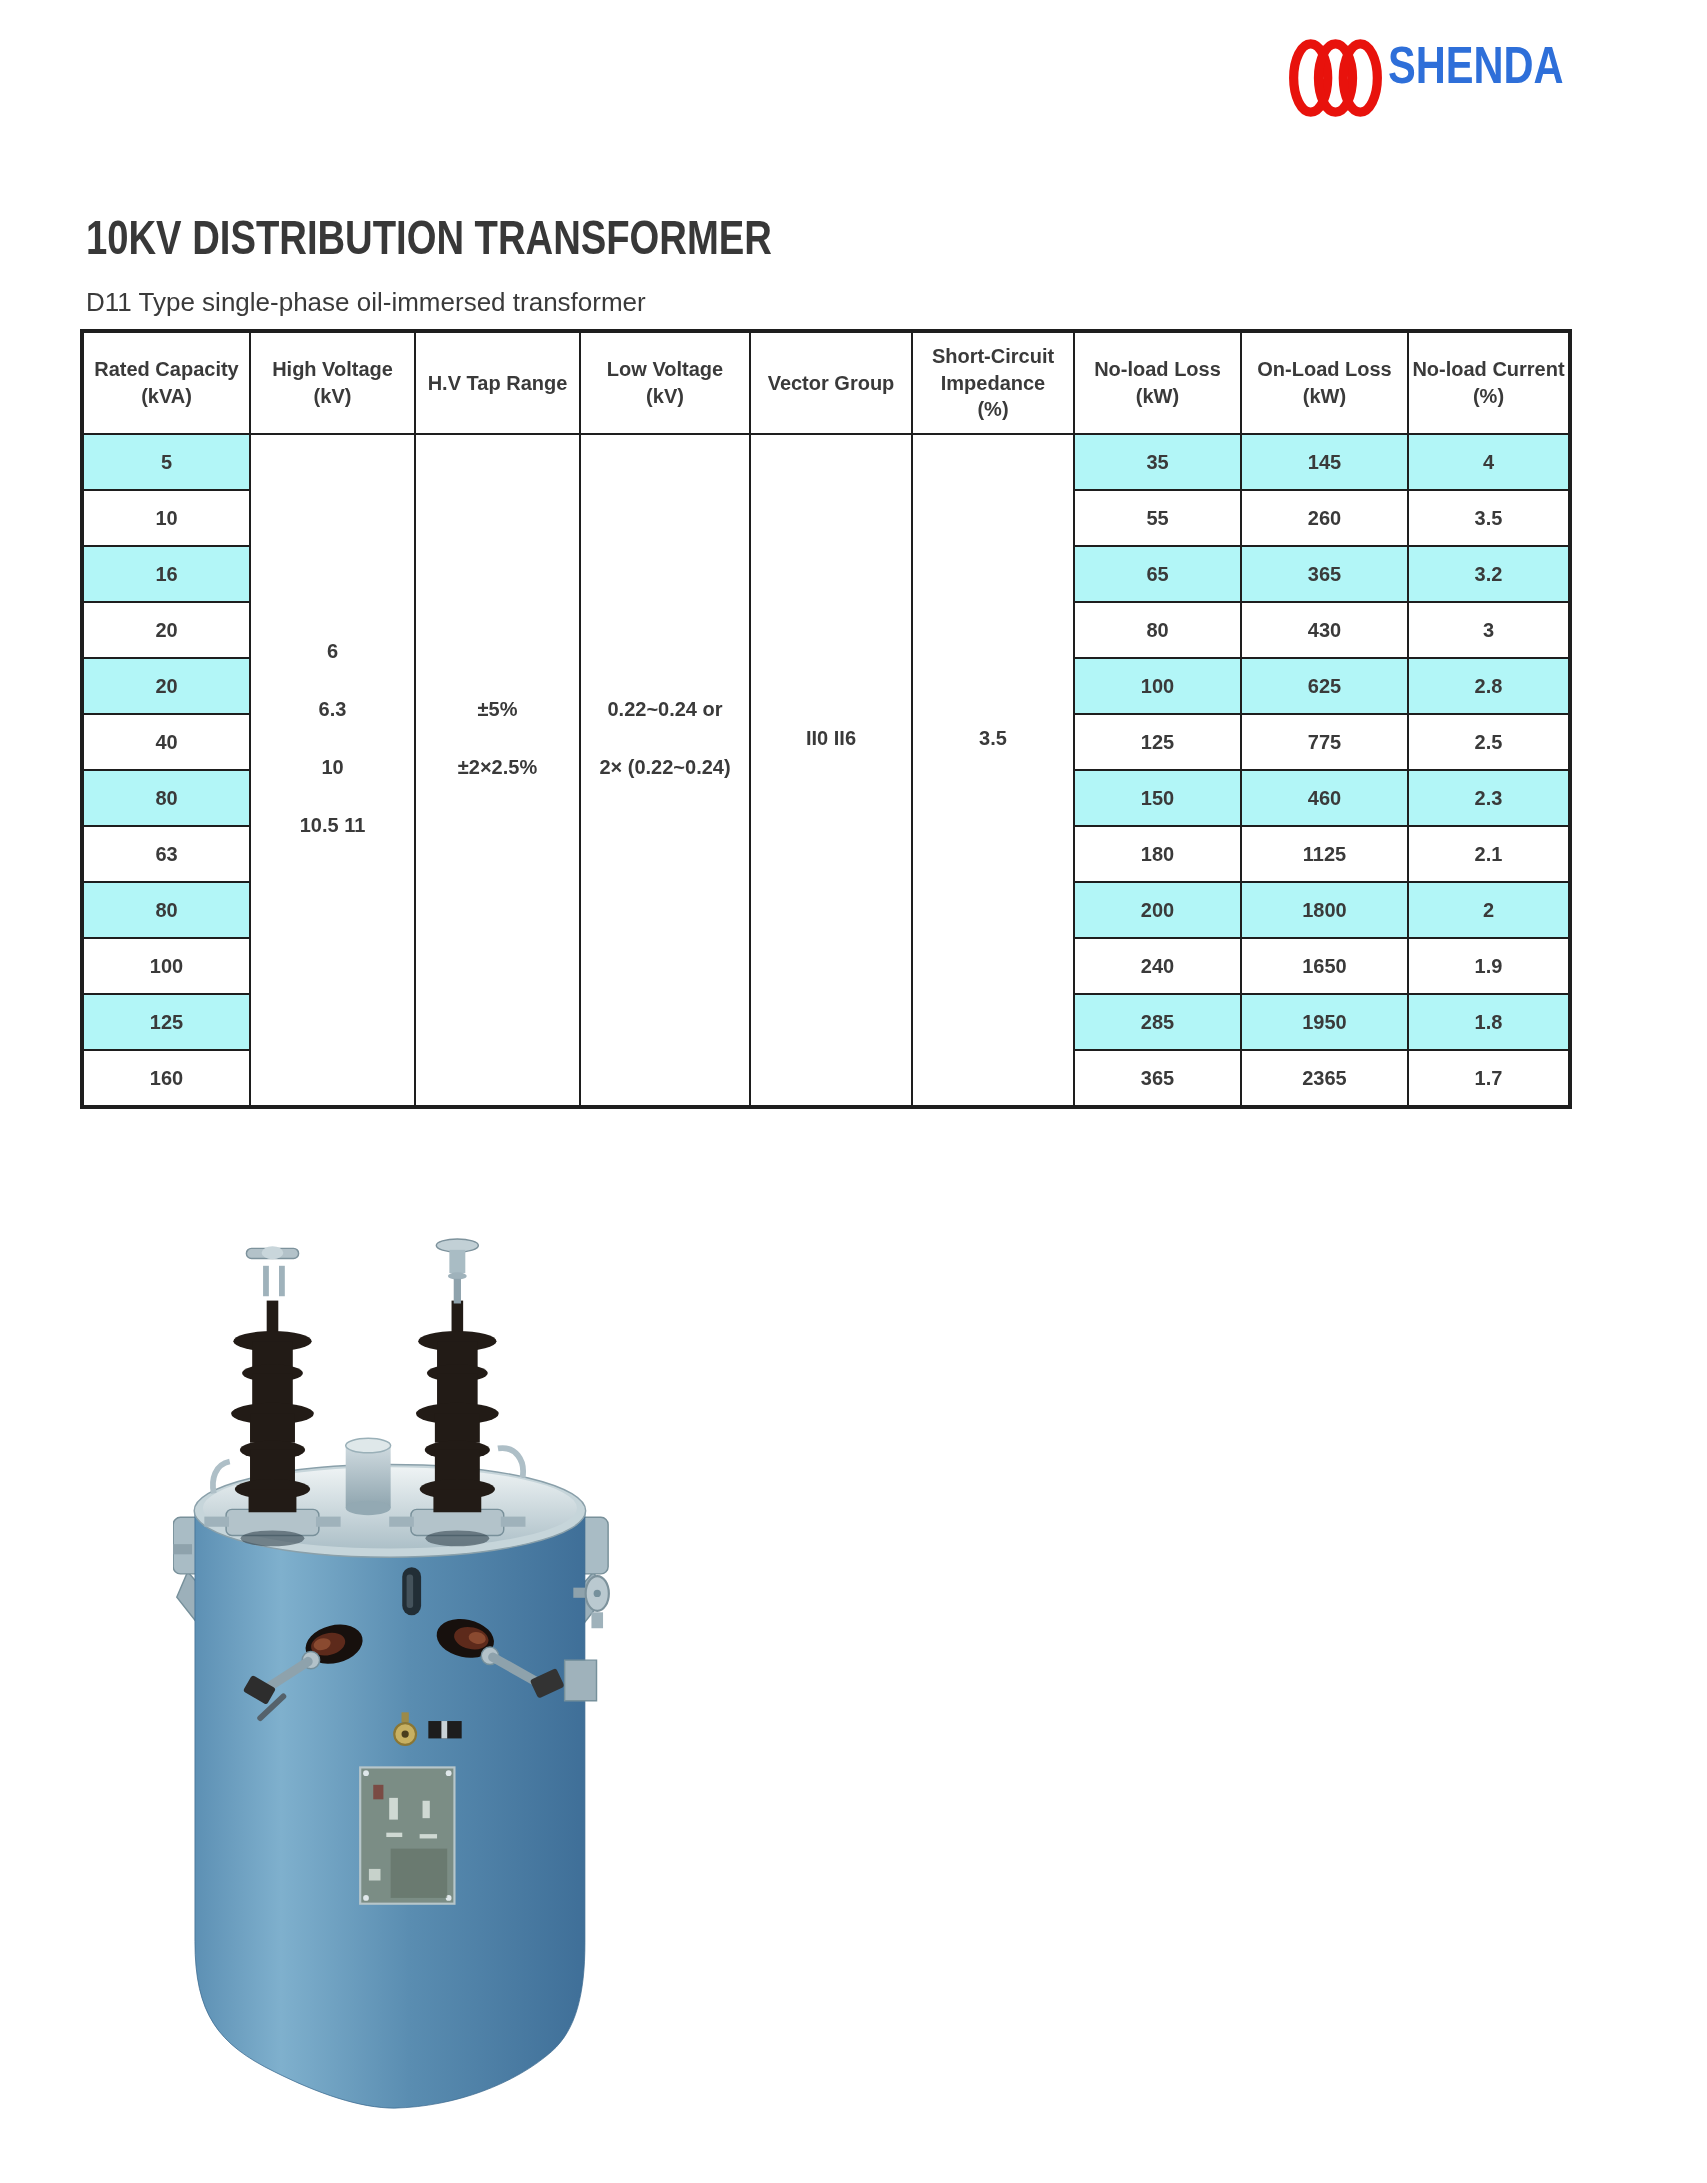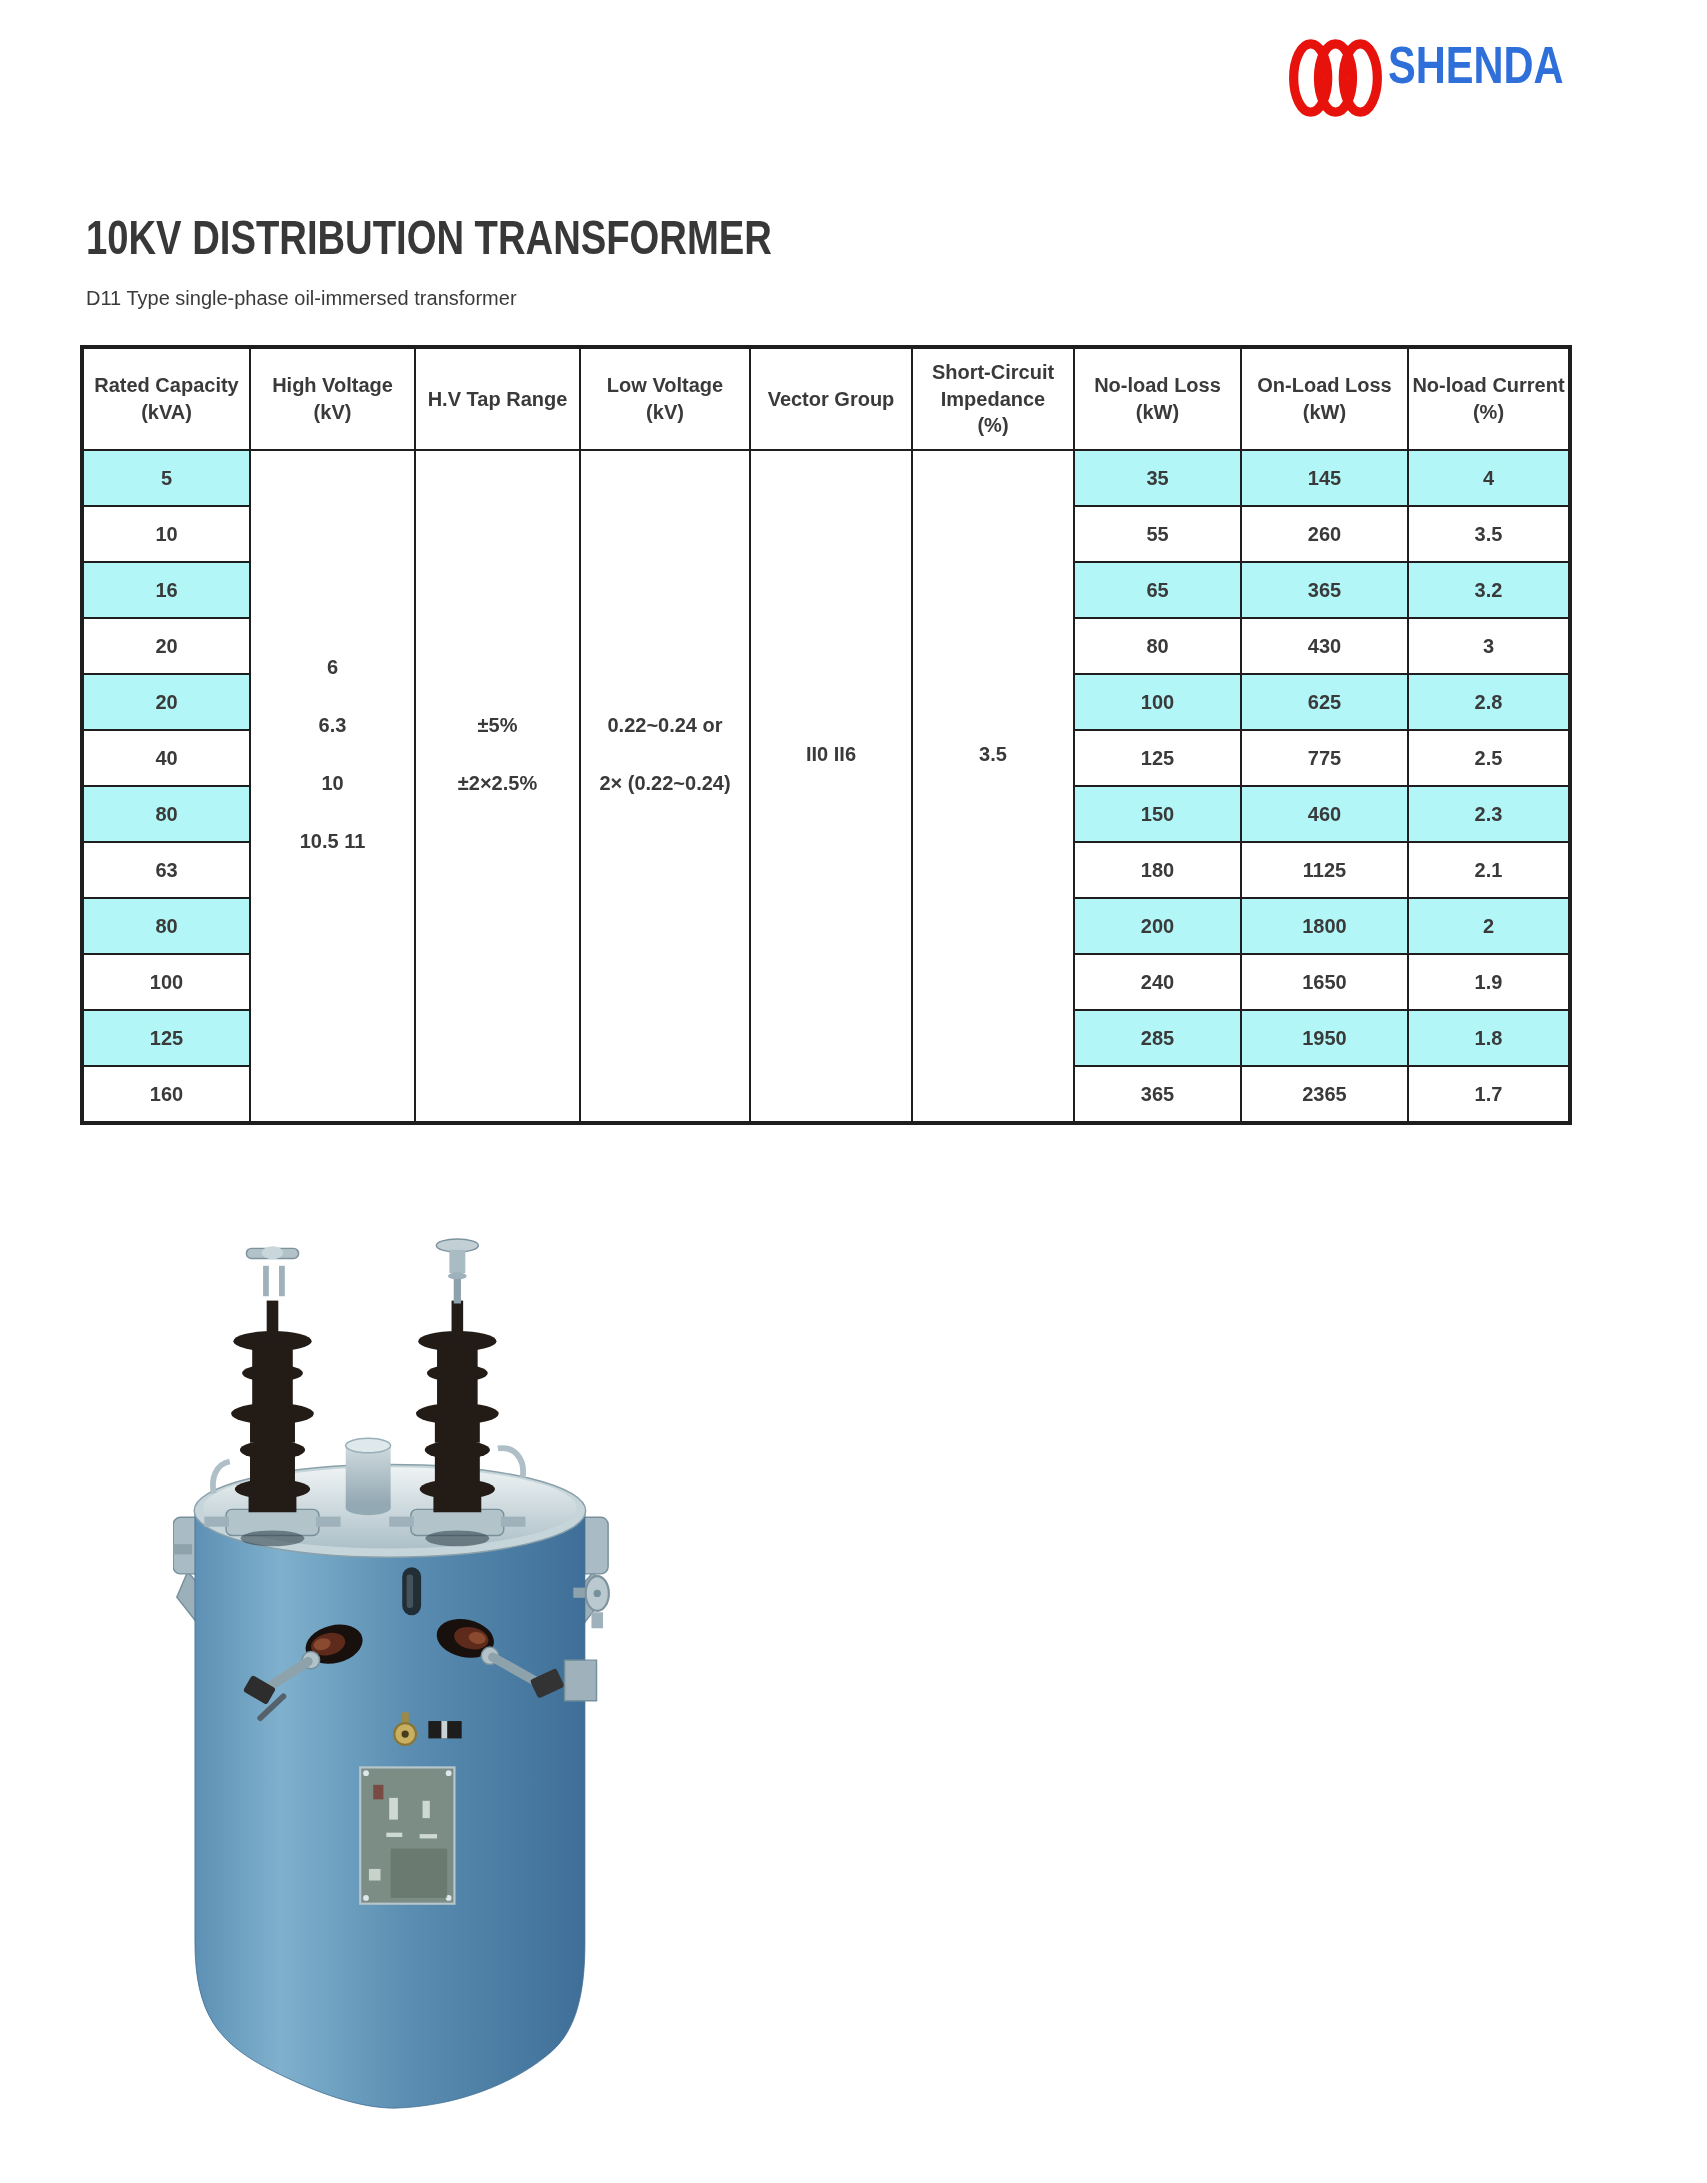--- a/index.html
+++ b/index.html
@@ -24,25 +24,25 @@
     white-space:nowrap;letter-spacing:0;
   }
   
   .title{
     position:absolute;left:86px;top:212px;margin:0;
     font-size:49px;font-weight:bold;line-height:1.05;color:#383838;
     transform:scaleX(0.78);transform-origin:left top;white-space:nowrap;
   }
   .subtitle{
     position:absolute;left:86px;top:287px;
-    font-size:20px;font-weight:normal;color:#3a3a3a;white-space:nowrap;
+    font-size:26px;font-weight:normal;color:#3a3a3a;white-space:nowrap;
   }
   
   table.spec{
-    position:absolute;left:80px;top:345px;width:1488px;
+    position:absolute;left:80px;top:329px;width:1488px;
     border-collapse:collapse;table-layout:fixed;
     border:4.4px solid #1e1e1e;
     font-weight:bold;color:#3a3a3a;
   }
   .spec th,.spec td{
     border:2.2px solid #1e1e1e;
     text-align:center;vertical-align:middle;
     font-size:20px;padding:0;background:#ffffff;
   }
   .spec th{height:100px;line-height:1.34;font-weight:bold;}

